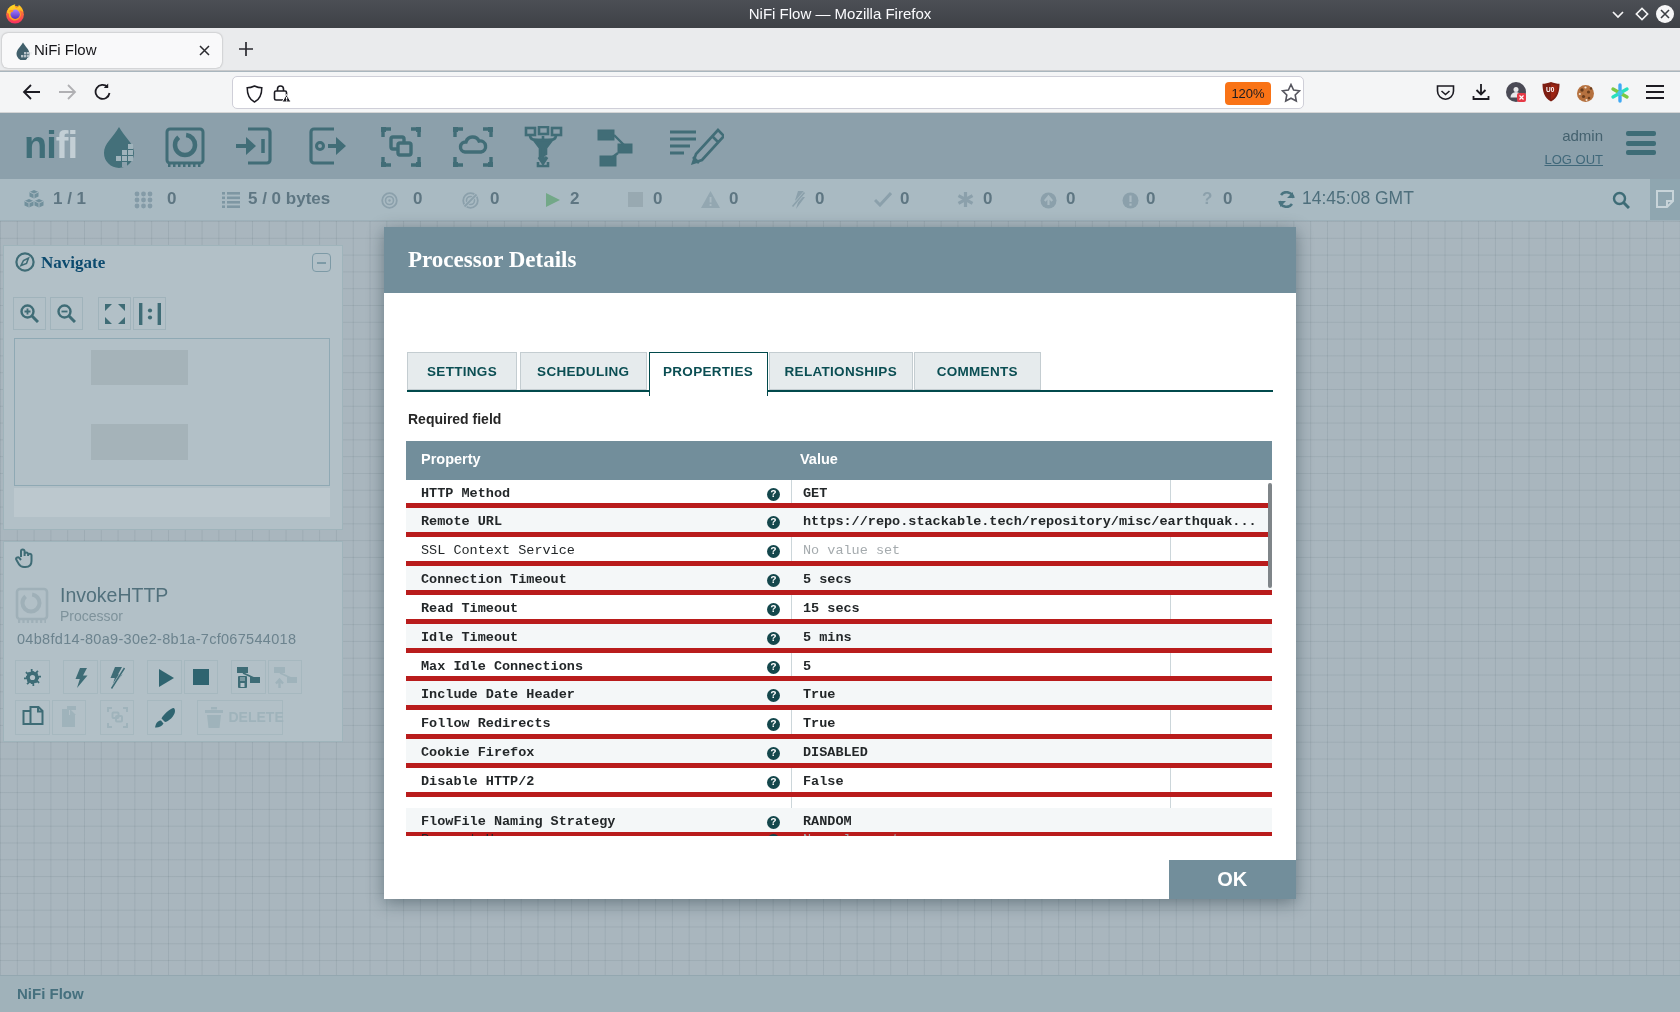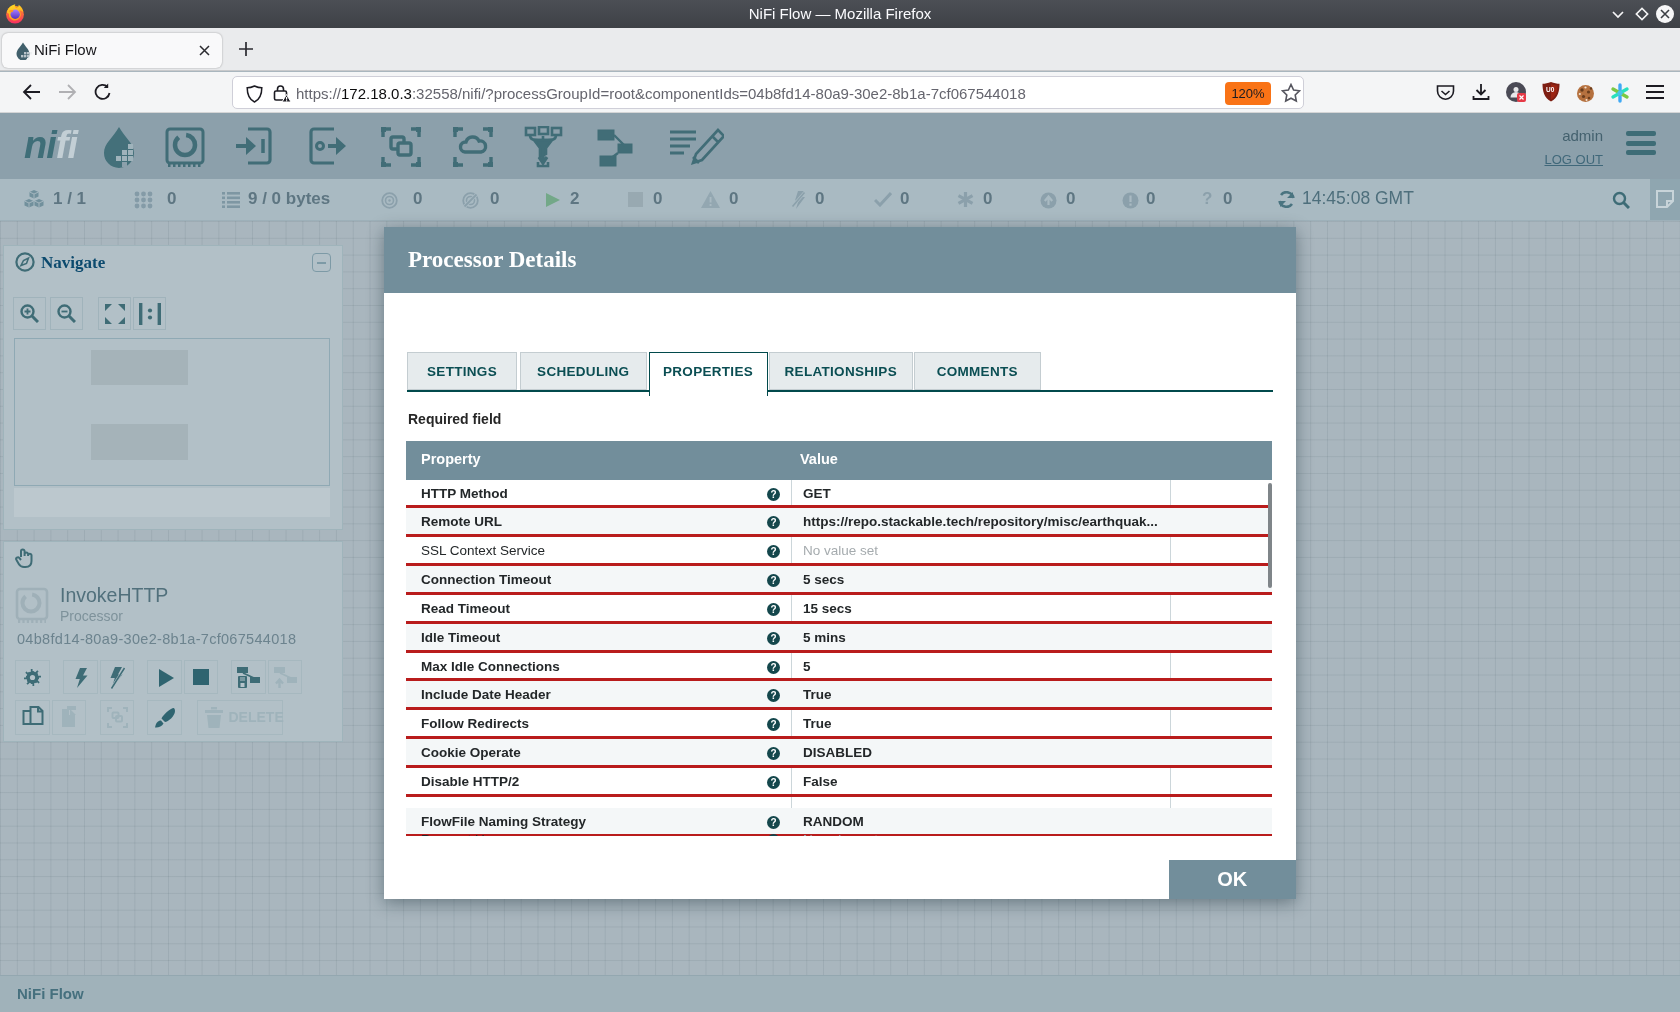--- a/index.html
+++ b/index.html
@@ -63,21 +63,21 @@
   .mtab { position:absolute; top:0; height:38px; background:#e6ebed; border:1px solid #c4cdd1;
      color:#0b4e53; font-weight:bold; font-size:13.5px; text-align:center; line-height:37px; letter-spacing:0.3px; }
   .mtab.active { background:#fff; border:1px solid #014a4c; border-bottom:none; height:44px; z-index:3; }
   #reqfield { left:24px; top:184px; font-weight:bold; font-size:14px; color:#262626; }
 
   
   #ptable { left:22px; top:214px; width:866px; height:394.5px; overflow:hidden; background:#fff; }
   #phead2 { position:absolute; left:0; top:0; width:866px; height:38.5px; background:#728e9b; color:#fff; font-weight:bold; font-size:14.5px; }
   #phead2 .c1 { position:absolute; left:15px; top:10px; }
   #phead2 .c2 { position:absolute; left:394px; top:10px; }
-  .prow { position:absolute; left:0; width:866px; height:28.85px; border-bottom:3px solid #b91c1c; }
+  .prow { position:absolute; left:0; width:866px; height:28.85px; border-bottom:5px solid #b91c1c;font-family:Liberation Mono, monospace; }
   .prow.alt { background:#f4f7f8; }
   .prow .nm { position:absolute; left:15px; top:6px; font-weight:bold; font-size:13.5px; color:#232729; }
   .prow .nm.opt { font-weight:normal; }
   .prow .vl { position:absolute; left:397px; top:6px; font-weight:bold; font-size:13.5px; color:#232729; }
   .prow .vl.unset { font-weight:normal; color:#a5abae; }
   .prow .qm { position:absolute; left:361px; top:8px; width:13px; height:13px; border-radius:50%;
       background:#14474c; color:#fff; font-size:10px; font-weight:bold; text-align:center; line-height:13.5px; }
   .vdiv { position:absolute; top:38.5px; width:1px; height:358.5px; background:#ccd6da; }
   #pscroll { position:absolute; left:862px; top:42px; width:4px; height:105px; border-radius:2px; background:#7f8589; }
 </style>
@@ -161,21 +161,20 @@
         </svg>
       <svg class="abs" style="left:40px; top:7px;" width="19" height="19" viewBox="0 0 19 19">
           <g fill="none" stroke="#1c1b22" stroke-width="1.6">
             <rect x="1.5" y="7" width="12" height="9" rx="1.5"></rect>
             <path d="M4.5 7 V5 a3 3 0 0 1 6 0 v2"></path>
           </g>
           <path d="M13.5 10.5 L18 18 H9 Z" fill="#1c1b22" stroke="#fff" stroke-width="1"></path>
           <rect x="13" y="13" width="1.2" height="2.6" fill="#fff"></rect>
           <rect x="13" y="16.2" width="1.2" height="1.2" fill="#fff"></rect>
         </svg>
-      <div class="urltext">https://<b>172.18.0.3</b>:32558/nifi/?processGroupId=root&amp;componentIds=04b8fd14-80a9-30e2-8b1a-7cf067544018</div>
       <div class="abs" id="zoomchip">120%</div>
       <svg class="abs" style="left:1048px; top:6px;" width="20" height="20" viewBox="0 0 20 20" fill="none" stroke="#55555e" stroke-width="1.6">
           <path d="M10 1.5 L12.6 7 L18.5 7.8 L14.2 12 L15.3 18 L10 15.2 L4.7 18 L5.8 12 L1.5 7.8 L7.4 7 Z"></path>
         </svg>
     </div>
     <svg class="abs" style="left:1436px; top:11px;" width="19" height="18" viewBox="0 0 19 18" fill="none" stroke="#1c1b22" stroke-width="1.6">
         <path d="M1.5 3 H17.5 V8 A 8 8.2 0 0 1 1.5 8 Z"></path>
         <path d="M5.5 8 L9.5 11.5 L13.5 8"></path>
       </svg>
     <svg class="abs" style="left:1472px; top:11px;" width="18" height="18" viewBox="0 0 18 18" fill="none" stroke="#1c1b22" stroke-width="1.8">
@@ -228,21 +227,21 @@
     </div>
     <div class="abs" style="left:1646px; top:13px; width:18px;">
       <div style="height:2px; background:#1c1b22; margin-bottom:4px;"></div>
       <div style="height:2px; background:#1c1b22; margin-bottom:4px;"></div>
       <div style="height:2px; background:#1c1b22;"></div>
     </div>
   </div>
 
   <div class="abs" id="nifi">
     <div class="abs" id="nfheader">
-      <div class="abs" style="left:24px; top:11px; font-weight:bold; font-size:38px; letter-spacing:-1px; color:#3f6e78;font-style:italic;">ni<span style="color:#c3cfd5;">fi</span></div>
+      <div class="abs" style="left:24px; top:11px; font-weight:bold; font-size:38px; letter-spacing:-1px; color:#3f6e78;">ni<span style="color:#c3cfd5;">fi</span></div>
       <svg class="abs" style="left:100px; top:13px;" width="40" height="42" viewBox="0 0 40 42">
         <path d="M19 1 C 13 12, 4 17, 4 27 a 15 15 0 0 0 30 0 C 34 17, 25 12, 19 1 Z" fill="#44707a"></path>
         <g fill="#9fb3bb">
           <rect x="22" y="24" width="5" height="5"></rect>
             <rect x="28" y="24" width="5" height="5"></rect>
           <rect x="22" y="30" width="5" height="5"></rect>
             <rect x="28" y="30" width="5" height="5"></rect>
           <rect x="16" y="30" width="5" height="5"></rect>
             <rect x="28" y="18" width="5" height="5"></rect>
         </g>
@@ -357,21 +356,21 @@
             <rect x="0" y="0" width="3" height="2.6"></rect>
             <rect x="5" y="0" width="13" height="2.6"></rect>
             <rect x="0" y="4.5" width="3" height="2.6"></rect>
             <rect x="5" y="4.5" width="13" height="2.6"></rect>
             <rect x="0" y="9" width="3" height="2.6"></rect>
             <rect x="5" y="9" width="13" height="2.6"></rect>
             <rect x="0" y="13.4" width="3" height="2.6"></rect>
             <rect x="5" y="13.4" width="13" height="2.6"></rect>
           </g>
         </svg>
-      <span class="stxt" style="left:248px;">9 / 0 bytes</span>
+      <span class="stxt" style="left:248px;">5 / 0 bytes</span>
       <svg class="abs" style="left:381px; top:13px;" width="17" height="17" viewBox="0 0 17 17" fill="none" stroke="#8ba0ab">
           <circle cx="8.5" cy="8.5" r="7.3" stroke-width="1.8"></circle>
           <circle cx="8.5" cy="8.5" r="4" stroke-width="1.6"></circle>
           <circle cx="8.5" cy="8.5" r="1.2" fill="#8ba0ab" stroke="none"></circle>
         </svg>
       <span class="stxt" style="left:413px;">0</span>
       <svg class="abs" style="left:462px; top:13px;" width="17" height="17" viewBox="0 0 17 17" fill="none" stroke="#8ba0ab">
           <circle cx="8.5" cy="8.5" r="7.3" stroke-width="1.8"></circle>
           <circle cx="8.5" cy="8.5" r="4" stroke-width="1.6"></circle>
           <path d="M2 15 L15 2" stroke="#a9bac2" stroke-width="3.4"></path>
@@ -614,21 +613,21 @@
           <span class="nm">Include Date Header</span>
           <span class="qm">?</span>
           <span class="vl">True</span>
         </div>
       <div class="prow" style="top:269.3px;">
           <span class="nm">Follow Redirects</span>
           <span class="qm">?</span>
           <span class="vl">True</span>
         </div>
       <div class="prow alt" style="top:298.15px;">
-          <span class="nm">Cookie Operate</span>
+          <span class="nm">Cookie Firefox</span>
           <span class="qm">?</span>
           <span class="vl">DISABLED</span>
         </div>
       <div class="prow" style="top:327px;">
           <span class="nm">Disable HTTP/2</span>
           <span class="qm">?</span>
           <span class="vl">False</span>
         </div>
       <div class="prow alt" style="top:367px;">
           <span class="nm">FlowFile Naming Strategy</span>

